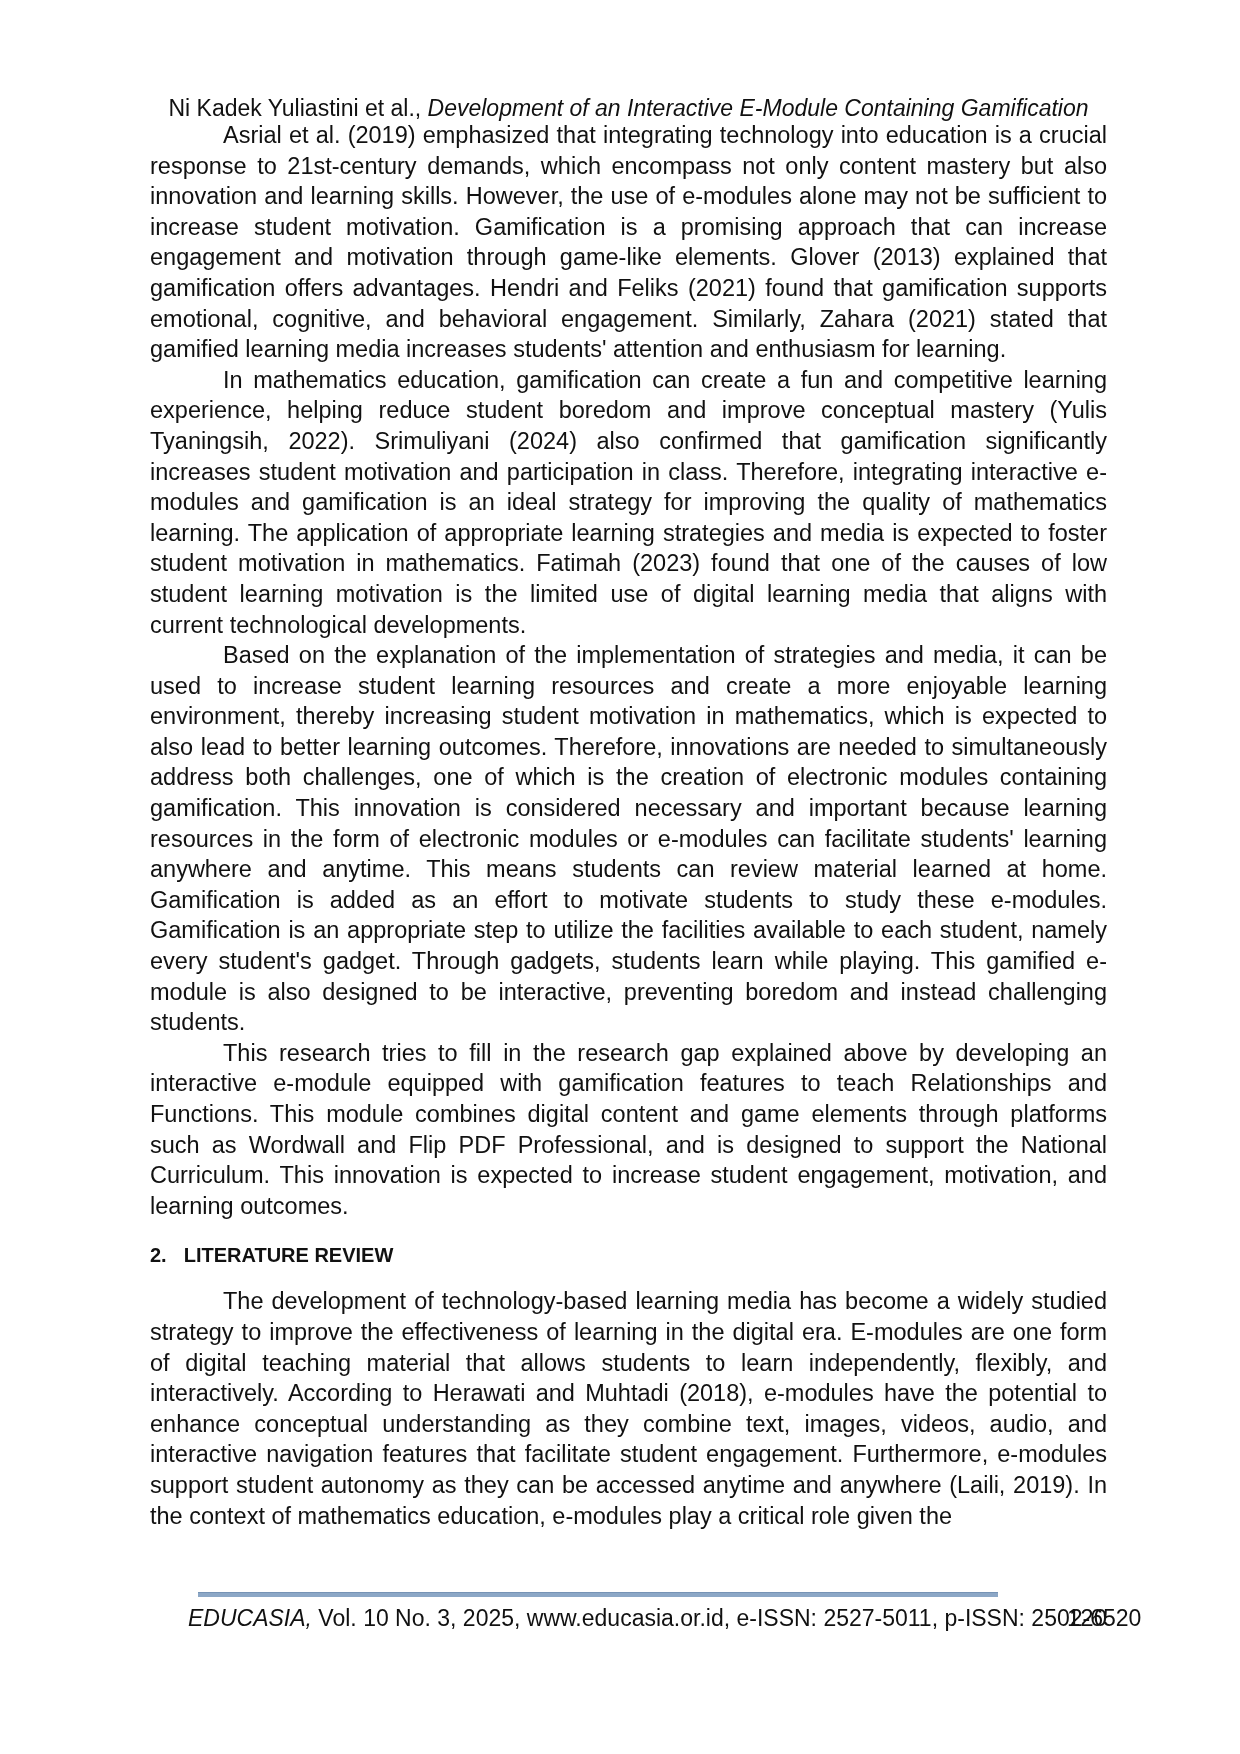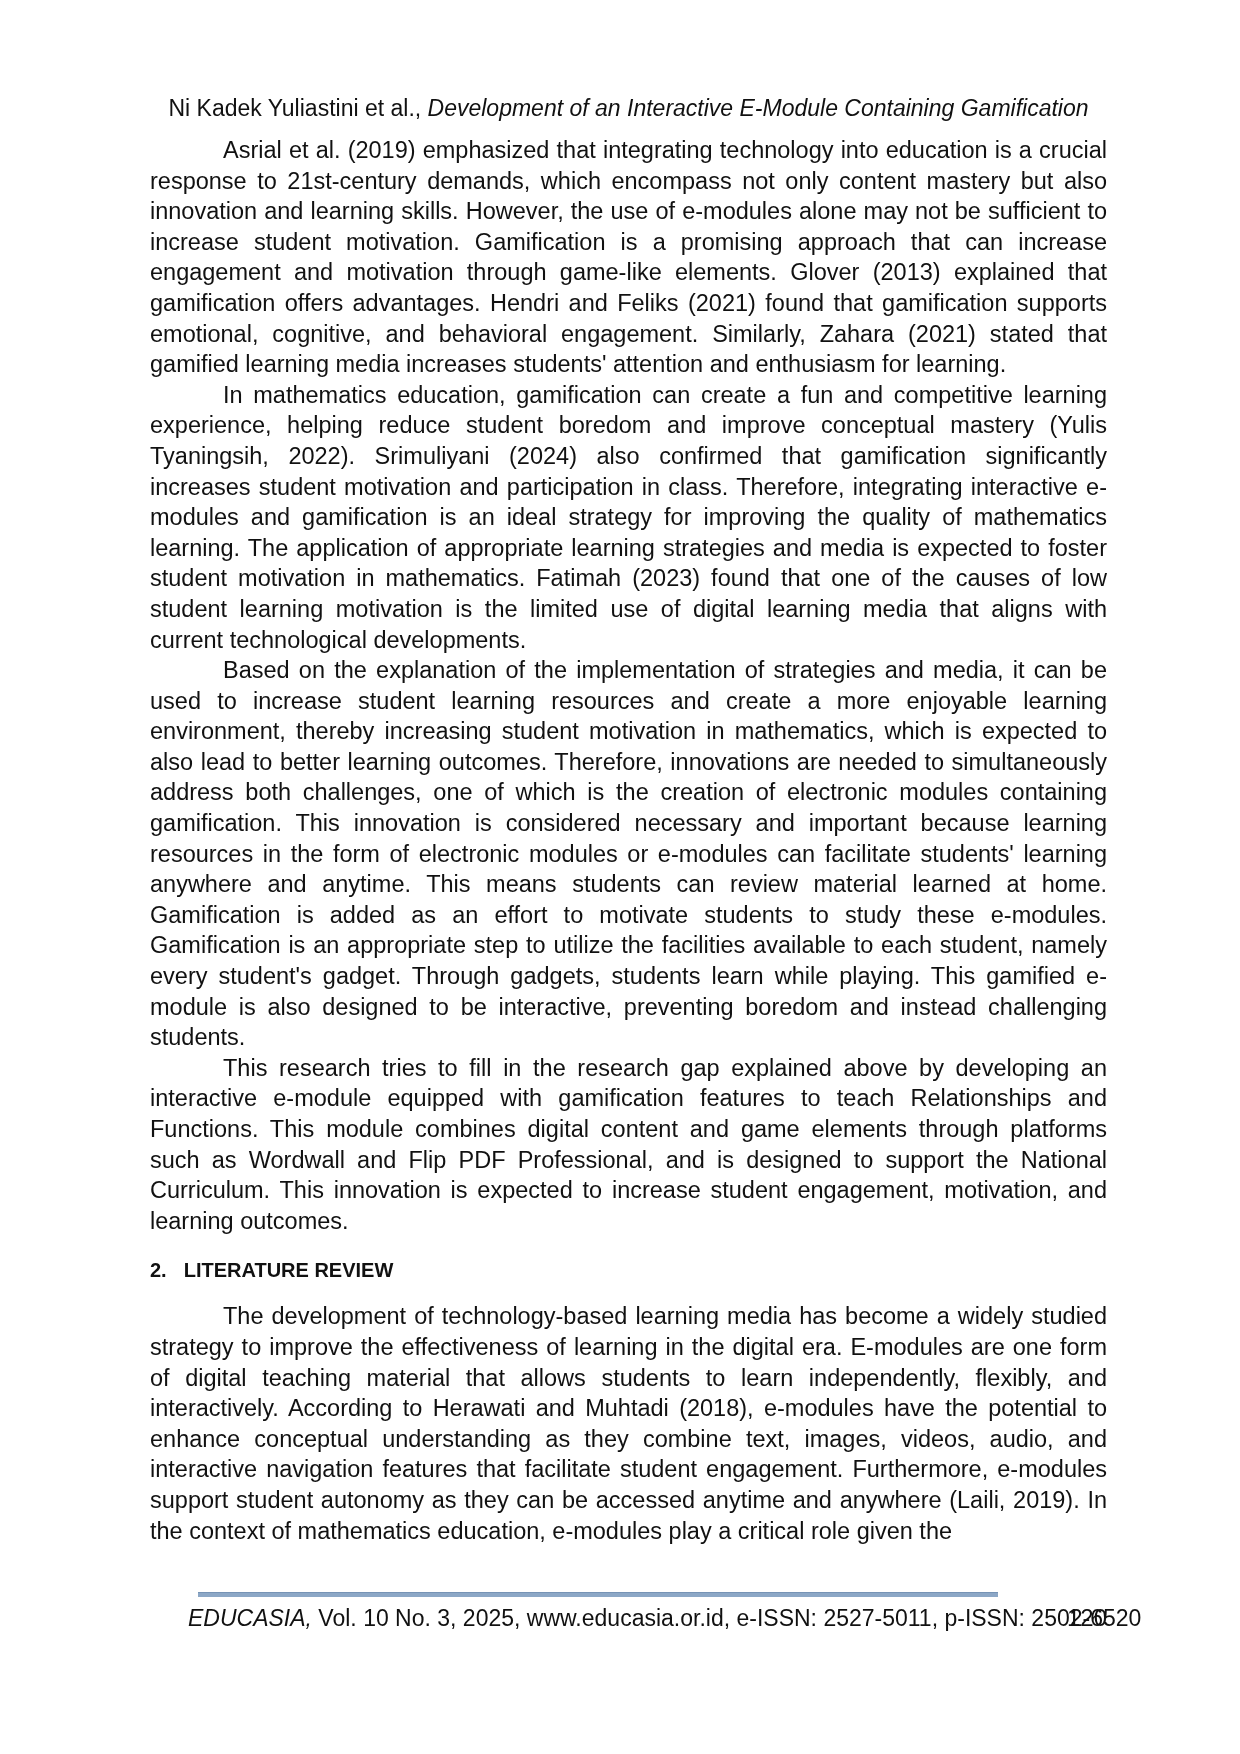--- a/index.html
+++ b/index.html
@@ -25,21 +25,21 @@
     text-align: center;
     font-size: 23px;
     line-height: 30px;
     white-space: nowrap;
   }
   .running-header .title-italic {
     font-style: italic;
   }
   .article-body {
     position: absolute;
-    top: 135px;
+    top: 120px;
     left: 150px;
     width: 957px;
     font-size: 23.5px;
     line-height: 30.6px;
     text-align: justify;
     letter-spacing: 0px;
   }
   .para {
     margin: 0;
     text-indent: 73px;

